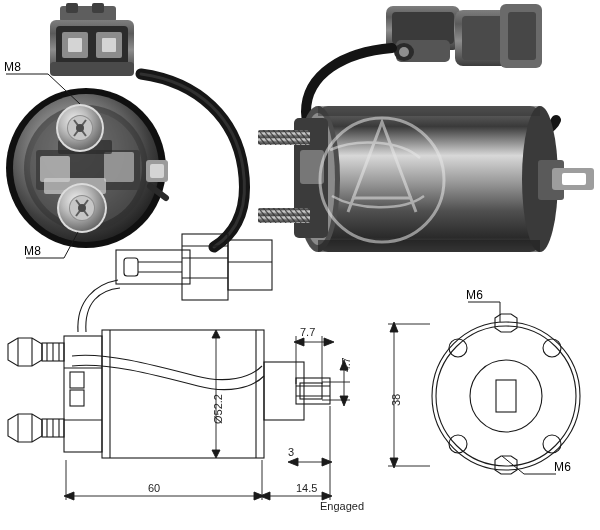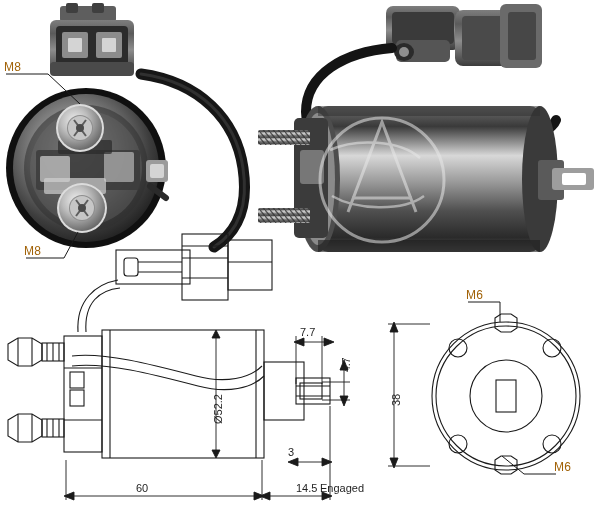--- a/index.html
+++ b/index.html
@@ -1,20 +1,20 @@
 <!DOCTYPE html>
 <html><head>
 <meta charset="utf-8">
 <style>
   html,body{margin:0;padding:0;background:#fff;}
   body{width:600px;height:530px;position:relative;overflow:hidden;
        font-family:"Liberation Sans",sans-serif;color:#1a1a1a;}
   .stage{position:absolute;inset:0;width:600px;height:530px;}
   svg{display:block;}
-  .lbl{position:absolute;font-size:12px;letter-spacing:.2px;color:#a16207;white-space:nowrap;}
+  .lbl{position:absolute;font-size:12px;letter-spacing:.2px;color:#000000;white-space:nowrap;}
   .dim{position:absolute;font-size:11px;color:#1f1f1f;white-space:nowrap;}
   .dim.rot{transform:rotate(-90deg);transform-origin:left top;}
   .dimsmall{font-size:10.5px;}
 </style>
 </head>
 <body>
 
 <div class="stage">
 
 <svg width="600" height="530" viewBox="0 0 600 530">
@@ -250,21 +250,21 @@
     <path d="M388 324 L430 324 M388 466 L430 466"></path>
   </g>
 </svg>
 
 <div class="lbl" style="left:4px;top:60px;">M8</div>
 <div class="lbl" style="left:24px;top:244px;">M8</div>
 <div class="lbl" style="left:466px;top:288px;">M6</div>
 <div class="lbl" style="left:554px;top:460px;">M6</div>
 
 <div class="dim rot" style="left:212px;top:424px;">Ø52.2</div>
-<div class="dim" style="left:136px;top:482px;">60</div>
+<div class="dim" style="left:148px;top:482px;">60</div>
 <div class="dim" style="left:280px;top:482px;margin-left:16px;">14.5</div>
-<div class="dim" style="left:276px;top:482px;padding-left:44px;">Engaged</div>
+<div class="dim" style="left:276px;top:500px;padding-left:44px;">Engaged</div>
 <div class="dim" style="left:300px;top:326px;">7.7</div>
 <div class="dim rot dimsmall" style="left:340px;top:372px;">4.7</div>
 <div class="dim" style="left:288px;top:446px;">3</div>
 <div class="dim rot" style="left:390px;top:406px;">38</div>
 
 </div>
 
 </body></html>

